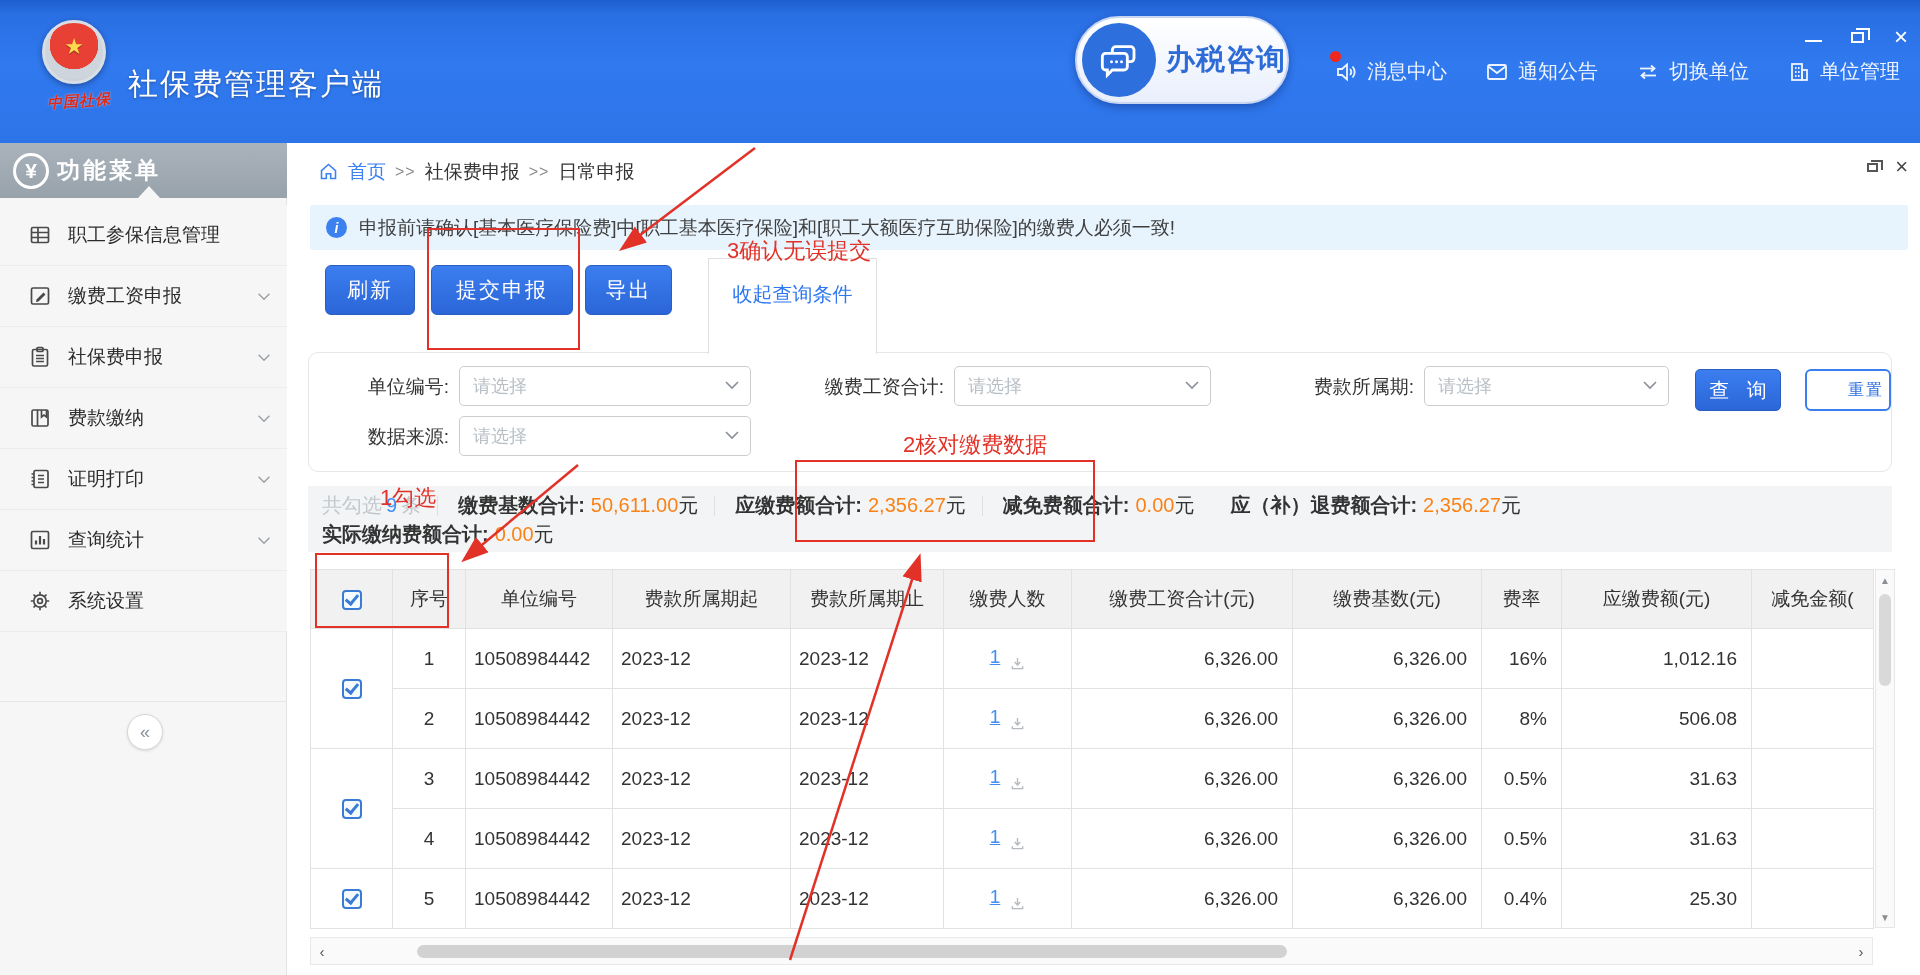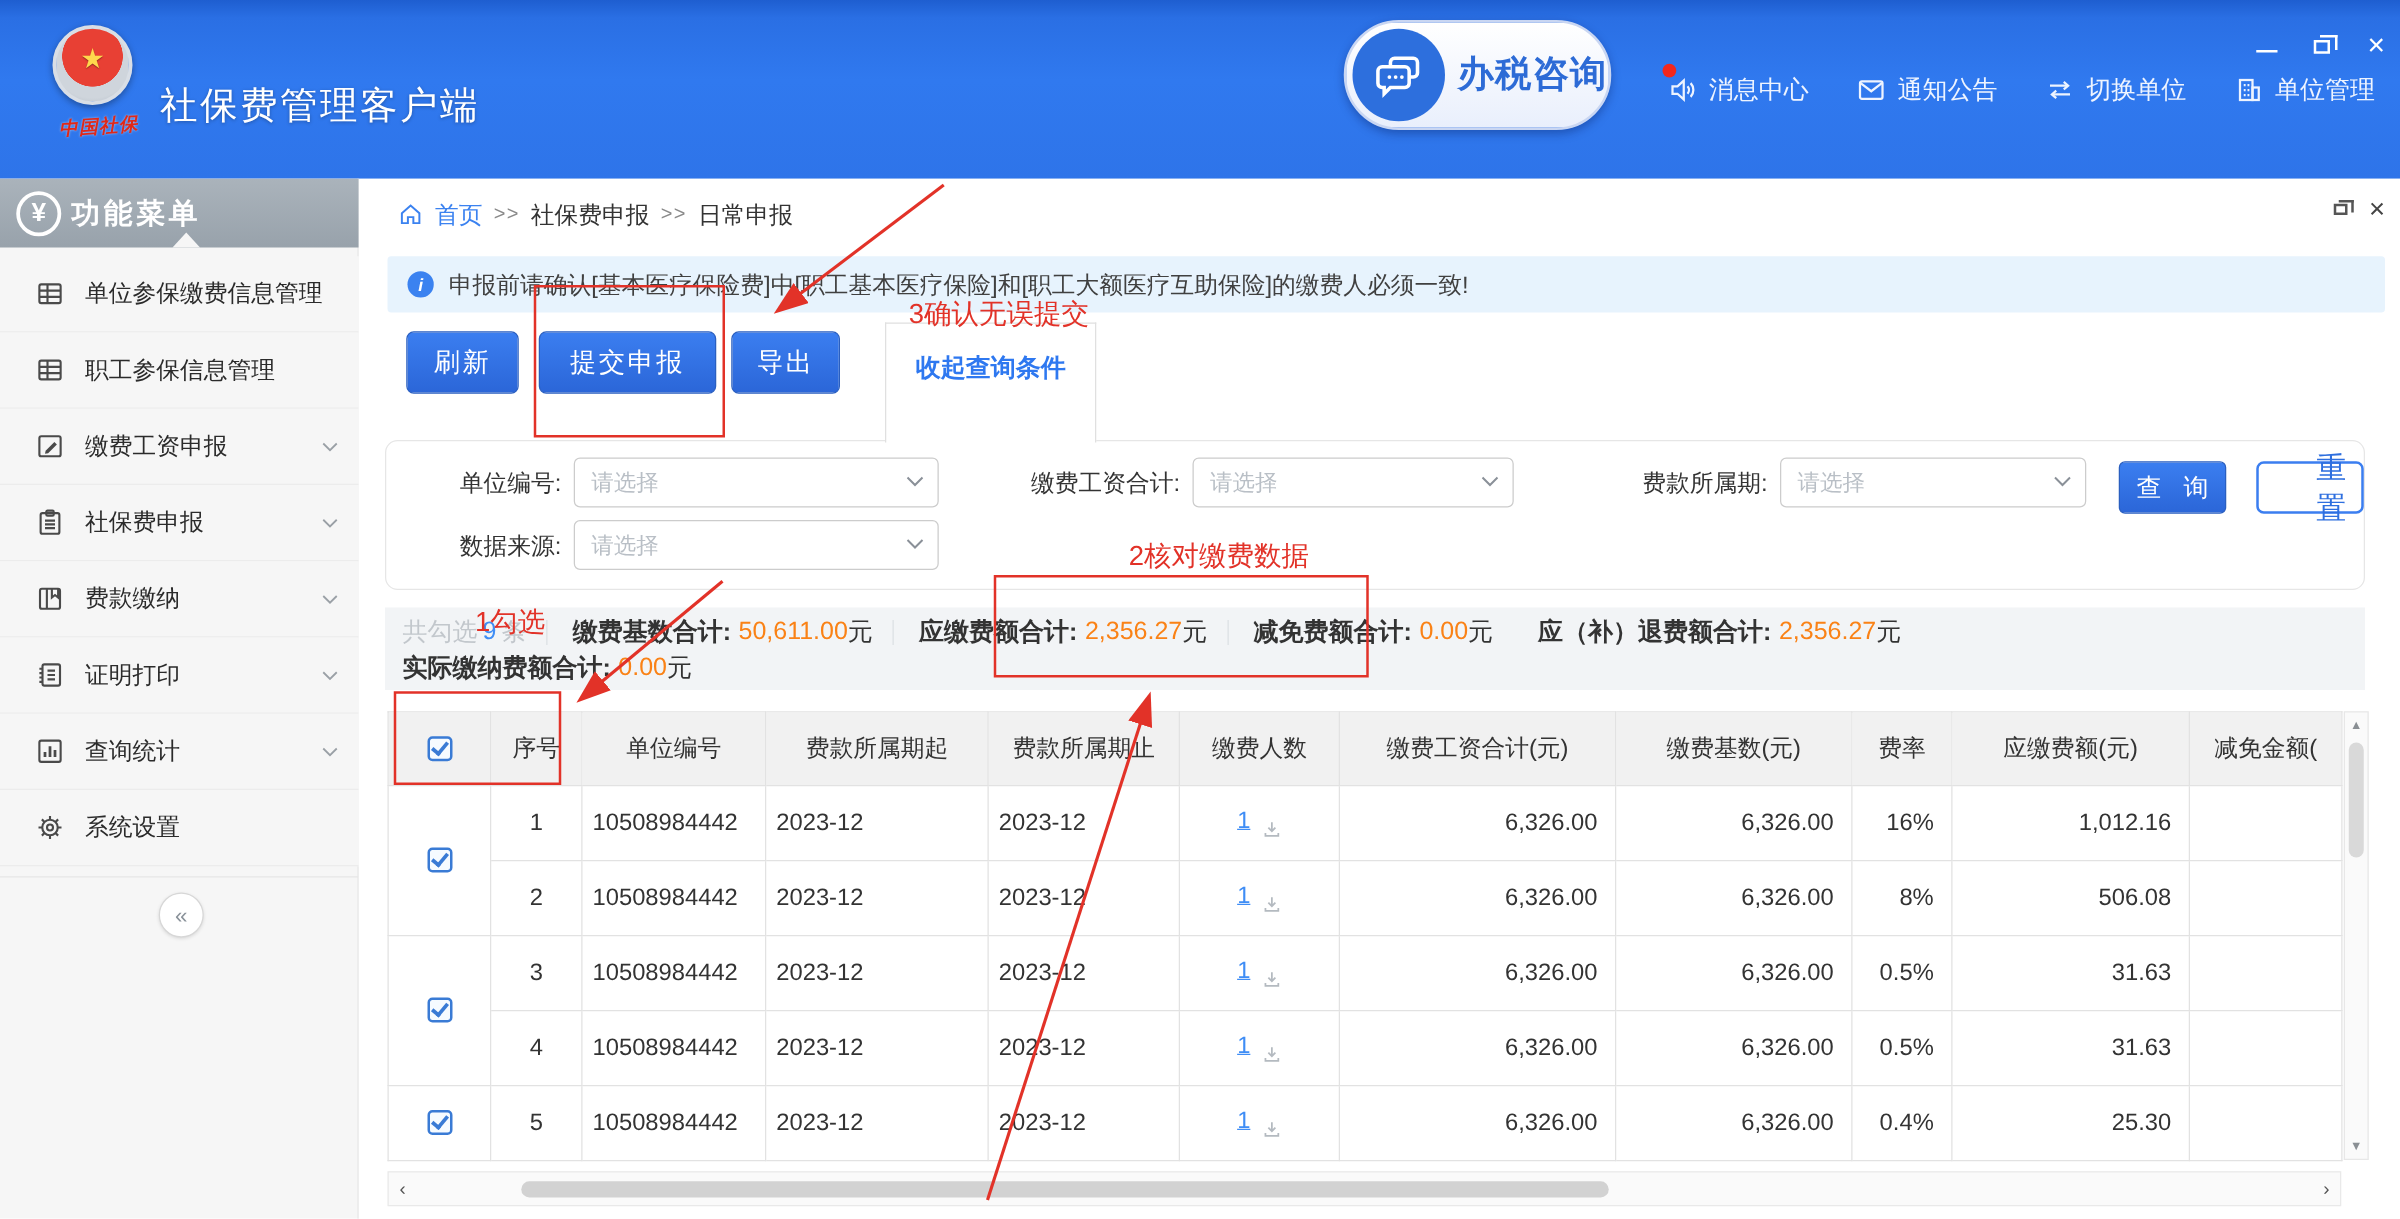--- a/index.html
+++ b/index.html
@@ -77,40 +77,40 @@
   .banner-text { font-size:19px; color:#404040; }
 
   .btn { position:absolute; height:50px; border-radius:6px; background:linear-gradient(180deg,#3b7ef0,#2b66d8);
          border:1px solid #2a5fc0; color:#fff; font-size:21px; display:flex; align-items:center; justify-content:center;
          cursor:pointer; letter-spacing:2px; }
   #btn-refresh { left:38px; top:122px; width:90px; }
   #btn-submit  { left:144px; top:122px; width:142px; }
   #btn-export  { left:298px; top:122px; width:87px; }
   .fold-tab { position:absolute; left:421px; top:115px; width:169px; height:96px; background:#fff;
               border:1px solid #e0e0e0; border-bottom:none; z-index:3; text-align:center; cursor:pointer; }
-  .fold-tab span { display:inline-block; margin-top:22px; color:#2e78f0; font-size:20px;font-weight:bold; }
+  .fold-tab span { display:inline-block; margin-top:22px; color:#2e78f0; font-size:20px; }
 
   .filter-panel { position:absolute; left:21px; top:209px; width:1584px; height:120px; background:#fff;
                   border:1px solid #e6e6e6; border-radius:10px; z-index:2; }
   .frow { position:absolute; left:0; width:100%; height:40px; }
   .frow1 { top:13px; } .frow2 { top:63px; }
   .flabel { position:absolute; font-size:19px; color:#333; font-weight:500; top:8px; text-align:right; }
   .fselect { position:absolute; height:40px; border:1px solid #ccc; border-radius:5px; background:#fff;
              display:flex; align-items:center; cursor:pointer; }
   .fselect .ph { color:#b9bfc6; font-size:18px; margin-left:13px; }
   .fselect .sel-chev { position:absolute; right:11px; top:13px; color:#8a9098; }
   .lab-unit { left:30px; width:110px; } .sel-unit { left:150px; width:292px; }
   .lab-org  { left:455px; width:180px; } .sel-org { left:645px; width:257px; }
   .lab-period { left:925px; width:180px; } .sel-period { left:1115px; width:245px; }
   .lab-source { left:30px; width:110px; } .sel-source { left:150px; width:292px; }
   .btn-query { position:absolute; left:1386px; top:3px; width:86px; height:42px; border-radius:5px;
                background:linear-gradient(180deg,#3b7ef0,#2b66d8); border:1px solid #2a5fc0; color:#fff;
                font-size:20px; letter-spacing:6px; text-indent:6px; display:flex; align-items:center; justify-content:center; cursor:pointer; }
   .btn-reset { position:absolute; left:1496px; top:3px; width:86px; height:42px; border-radius:6px;
-               background:#fff; border:2px solid #3b7ef0; color:#2e6fdf; font-size:24px; letter-spacing:2px;
+               background:#fff; border:2px solid #3b7ef0; color:#2e6fdf; font-size:16px; letter-spacing:2px;
                display:flex; align-items:center; justify-content:center; cursor:pointer;padding-left:36px; }
 
   .summary { position:absolute; left:21px; top:343px; width:1584px; height:66px; background:#f2f4f6;
              font-size:20px; padding:5px 0 0 14px; }
   .sline { height:29px; display:flex; align-items:center; white-space:nowrap; }
   .s-gray { color:#c2c7cc; }
   .s-count { color:#3f8df5; margin:0 4px; }
   .s-label { color:#333; font-weight:600; margin-left:4px; }
   .s-val { color:#fa8216; margin-left:6px; }
   .s-unit { color:#333; }
@@ -239,29 +239,20 @@
     </div>
   </header>
 
   <aside class="sidebar">
     <div class="menu-head">
       <span class="yen-circle">¥</span>
       <span class="menu-title">功能菜单</span>
     </div>
     <div class="notch"></div>
     <div class="menu-list" id="menu-list">
-        <div class="mitem">
-          <span class="mic">
-            <svg class="ic" width="24" height="24" viewBox="0 0 24 24" fill="none" stroke="#4a4a4a" stroke-width="1.7">
-              <rect x="3.5" y="4.5" width="17" height="15" rx="1.5"></rect>
-              <path d="M3.5 9.5 H20.5 M3.5 14.5 H20.5 M10 4.5 V19.5"></path>
-            </svg>
-          </span>
-          <span class="mlabel">单位参保缴费信息管理</span>
-        </div>
         <div class="mitem">
           <span class="mic">
             <svg class="ic" width="24" height="24" viewBox="0 0 24 24" fill="none" stroke="#4a4a4a" stroke-width="1.7">
               <rect x="3.5" y="4.5" width="17" height="15" rx="1.5"></rect>
               <path d="M3.5 9.5 H20.5 M3.5 14.5 H20.5 M10 4.5 V19.5"></path>
             </svg>
           </span>
           <span class="mlabel">职工参保信息管理</span>
         </div>
         <div class="mitem">

